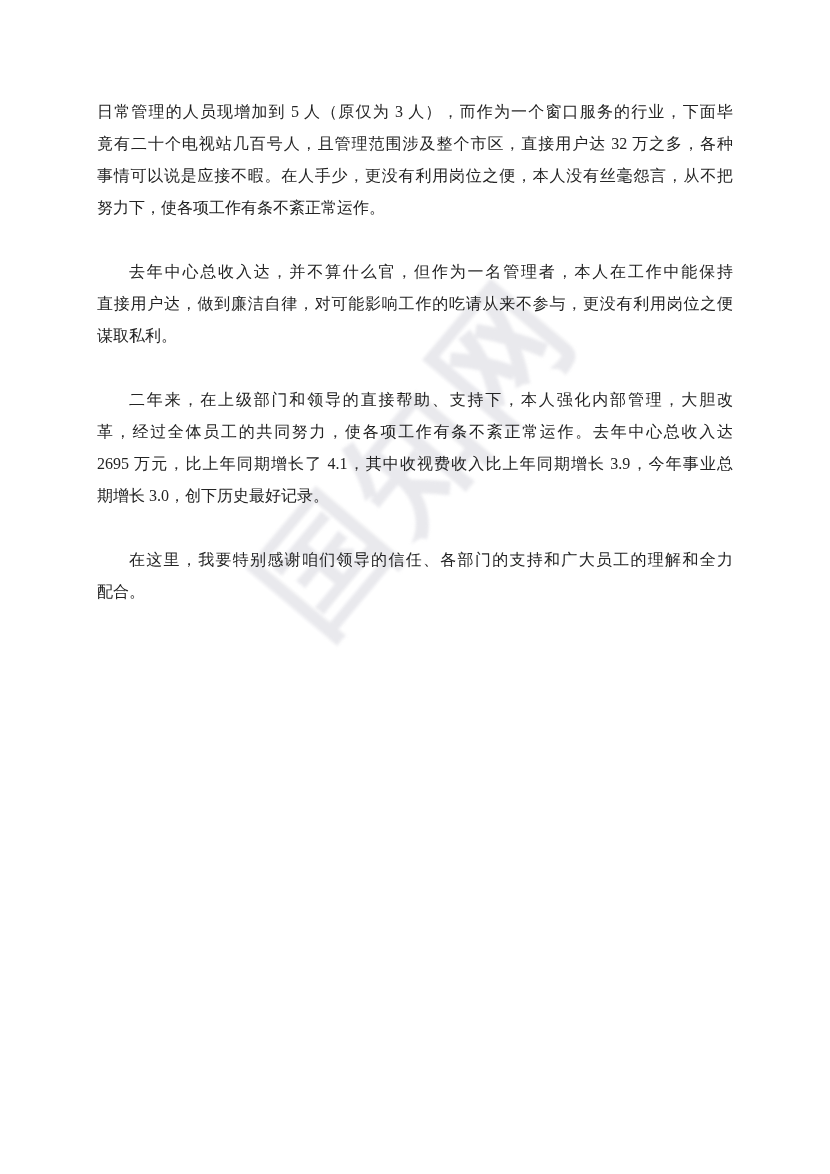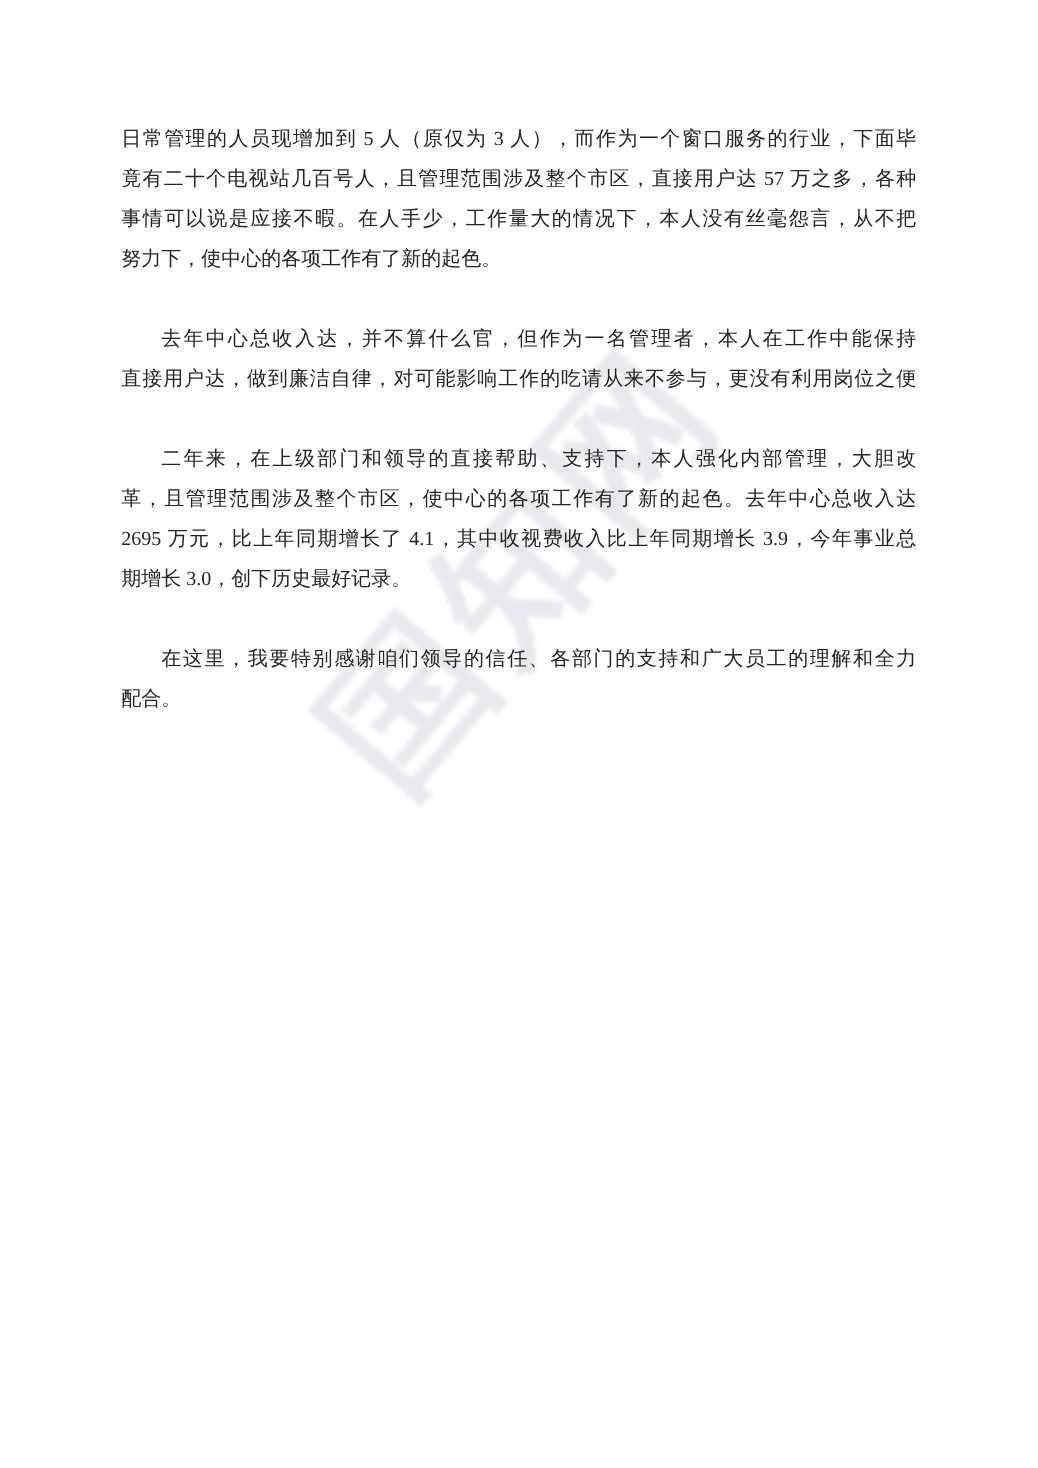--- a/index.html
+++ b/index.html
@@ -48,31 +48,32 @@
 </style>
 </head>
 <body>
 
 <div class="page" style="background: rgb(255, 255, 255);">
   <div class="watermark wm-main" style="color: rgb(233, 233, 237);">国知网</div>
   <div class="watermark wm-bottom" style="color: rgb(233, 233, 237);">网</div>
   <div class="content" id="doc-body" style="color: rgb(35, 35, 35);">
       <div class="para">
         <div class="line">日常管理的人员现增加到 5 人（原仅为 3 人），而作为一个窗口服务的行业，下面毕</div>
-        <div class="line">竟有二十个电视站几百号人，且管理范围涉及整个市区，直接用户达 57 万之多，各种</div>
-        <div class="line">事情可以说是应接不暇。在人手少，工作量大的情况下，本人没有丝毫怨言，从不把</div>
-        <div class="line last">努力下，使中心的各项工作有了新的起色。</div>
+        <div class="line">竟有二十个电视站几百号人，且管理范围涉及整个市区，直接用户达 32 万之多，各种</div>
+        <div class="line">事情可以说是应接不暇。在人手少，更没有利用岗位之便，本人没有丝毫怨言，从不把</div>
+        <div class="line last">努力下，使各项工作有条不紊正常运作。</div>
       </div>
       <div class="para">
         <div class="line indent">去年中心总收入达，并不算什么官，但作为一名管理者，本人在工作中能保持</div>
         <div class="line">直接用户达，做到廉洁自律，对可能影响工作的吃请从来不参与，更没有利用岗位之便</div>
+        <div class="line last">谋取私利。</div>
       </div>
       <div class="para">
         <div class="line indent">二年来，在上级部门和领导的直接帮助、支持下，本人强化内部管理，大胆改</div>
-        <div class="line">革，且管理范围涉及整个市区，使中心的各项工作有了新的起色。去年中心总收入达</div>
+        <div class="line">革，经过全体员工的共同努力，使各项工作有条不紊正常运作。去年中心总收入达</div>
         <div class="line">2695 万元，比上年同期增长了 4.1，其中收视费收入比上年同期增长 3.9，今年事业总</div>
         <div class="line last">期增长 3.0，创下历史最好记录。</div>
       </div>
       <div class="para">
         <div class="line indent">在这里，我要特别感谢咱们领导的信任、各部门的支持和广大员工的理解和全力</div>
         <div class="line last">配合。</div>
       </div>
     </div>
 </div>
 

